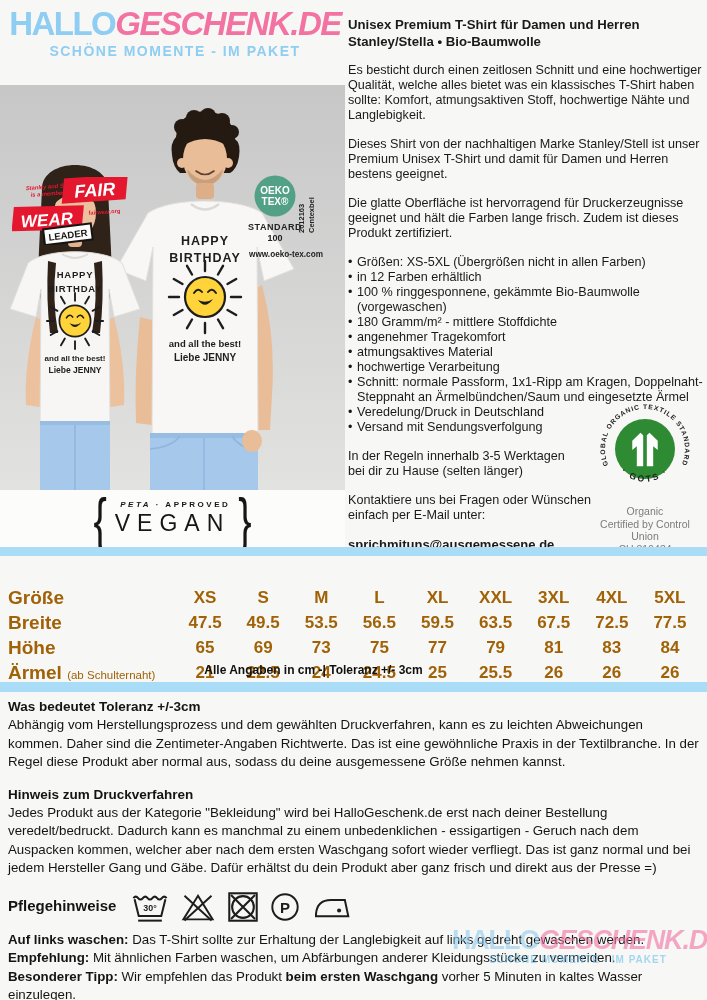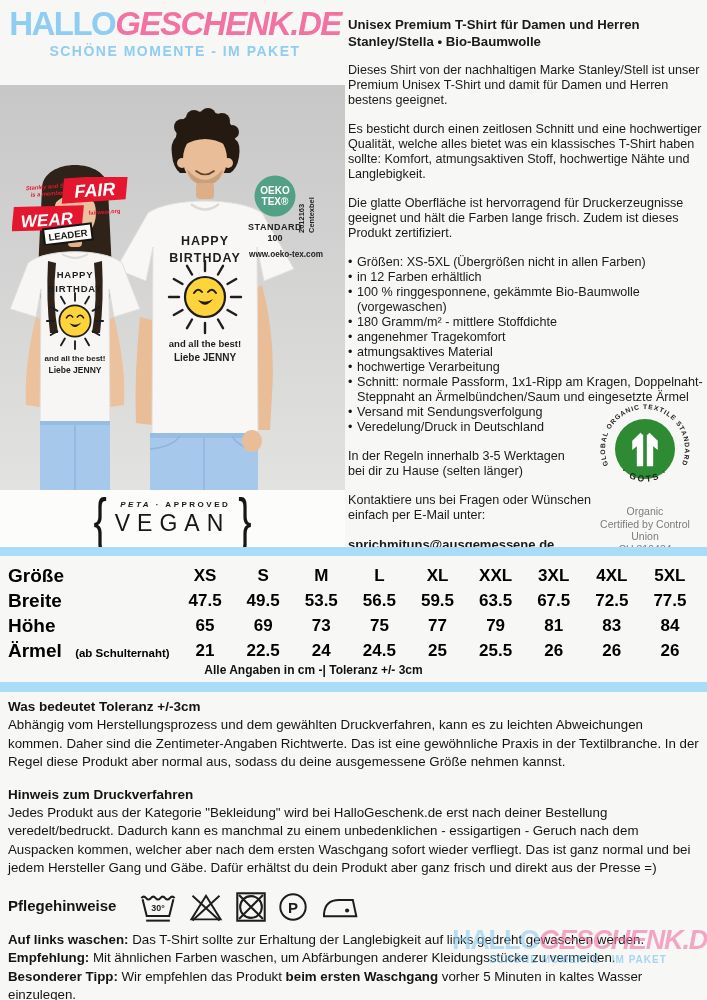--- a/index.html
+++ b/index.html
@@ -30,34 +30,34 @@
   .brace{font-size:40px;font-weight:400;transform:scaleY(1.55);line-height:1;}
   .vegan-mid{text-align:right;}
   .vegan-top{font-size:8px;font-weight:bold;letter-spacing:2.5px;}
   .vegan-top .peta{font-style:italic;}
   .vegan-word{font-size:23px;letter-spacing:7px;font-weight:400;margin-top:1px;}
   
   .bar{position:absolute;left:0;width:707px;background:#a9dcf6;}
   .bar1{top:547px;height:9px;}
   .bar2{top:682px;height:10px;}
   
-  .size-table{position:absolute;left:8px;top:563px;width:691px;display:grid;
+  .size-table{position:absolute;left:8px;top:585px;width:691px;display:grid;
               grid-template-columns:168px repeat(9,1fr);grid-auto-rows:25px;align-items:center;
-              font-weight:bold;color:#000000;}
+              font-weight:bold;color:#a16207;}
   .st-label{font-size:19px;text-align:left;}
   .st-cell{font-size:17px;text-align:center;}
-  .st-suffix{font-weight:bold;font-size:11.5px;margin-left:8px;}
+  .st-suffix{font-weight:normal;font-size:11.5px;}
   .table-note{position:absolute;left:0;top:663px;width:627px;text-align:center;
               font-size:12px;font-weight:bold;color:#101010;}
   
   .bottom{position:absolute;left:8px;top:697px;width:692px;font-size:13.3px;line-height:18.5px;color:#141414;}
   .bottom h3{font-size:13.5px;margin:0;line-height:19px;}
   .bottom .para{margin:0 0 13px 0;}
   .care-row{display:flex;align-items:center;gap:11px;margin:6px 0 8px 0;}
-  .care-label{font-size:15px;font-weight:bold;margin-right:12px;}
+  .care-label{font-size:15px;font-weight:bold;margin-right:4px;}
   .care-row svg{display:block;}
   .care p{margin:0;}
   
   .gots{position:absolute;left:586px;top:399px;width:118px;text-align:center;}
   .gots-cap{font-size:10.5px;line-height:12.5px;color:#7c7c7c;margin-top:2px;}
   
   .watermark{position:absolute;left:452px;top:926px;width:252px;text-align:center;opacity:.6;pointer-events:none;}
   .wm-main{font-size:27px;font-weight:800;letter-spacing:-1.2px;white-space:nowrap;line-height:28px;}
   .wm-tag{font-size:10px;font-weight:bold;letter-spacing:1px;color:#6ec0ee;}
 </style>
@@ -71,34 +71,34 @@
       <span class="logo-blue">HALLO</span><span class="logo-pink">GESCHENK.DE</span>
     </div>
     <div class="logo-tag">SCHÖNE MOMENTE - IM PAKET</div>
   </header>
 
   <section class="right-col">
     <h1>
       <span class="pre">Unisex Premium T-Shirt für Damen und Herren</span><br>
       <span class="pre">Stanley/Stella  •  Bio-Baumwolle</span>
     </h1>
+    <p>Es besticht durch einen zeitlosen Schnitt und eine hochwertiger Qualität, welche alles bietet was ein klassisches T-Shirt haben sollte: Komfort, atmungsaktiven Stoff, hochwertige Nähte und Langlebigkeit.</p>
     <p>Dieses Shirt von der nachhaltigen Marke Stanley/Stell ist unser Premium Unisex T-Shirt und damit für Damen und Herren bestens geeignet.</p>
-    <p>Es besticht durch einen zeitlosen Schnitt und eine hochwertiger Qualität, welche alles bietet was ein klassisches T-Shirt haben sollte: Komfort, atmungsaktiven Stoff, hochwertige Nähte und Langlebigkeit.</p>
     <p>Die glatte Oberfläche ist hervorragend für Druckerzeugnisse geeignet und hält die Farben lange frisch. Zudem ist dieses Produkt zertifiziert.</p>
     <ul>
       <li>Größen: XS-5XL (Übergrößen nicht in allen Farben)</li>
       <li>in 12 Farben erhältlich</li>
       <li>100 % ringgesponnene, gekämmte Bio-Baumwolle (vorgewaschen)</li>
       <li>180 Gramm/m² - mittlere Stoffdichte</li>
       <li>angenehmer Tragekomfort</li>
       <li>atmungsaktives Material</li>
       <li>hochwertige Verarbeitung</li>
       <li>Schnitt: normale Passform, 1x1-Ripp am Kragen, Doppelnaht-Steppnaht an Ärmelbündchen/Saum und eingesetzte Ärmel</li>
+      <li>Veredelung/Druck in Deutschland</li>
       <li>Versand mit Sendungsverfolgung</li>
-      <li>Veredelung/Druck in Deutschland</li>
     </ul>
     <p class="pre">In der Regeln innerhalb 3-5 Werktagen
 bei dir zu Hause (selten länger)</p>
     <p class="pre">Kontaktiere uns bei Fragen oder Wünschen
 einfach per E-Mail unter:</p>
     <div class="email">sprichmituns@ausgemessene.de</div>
   </section>
 
   <div class="gots">
     <svg width="100" height="100" viewBox="0 0 110 110">

